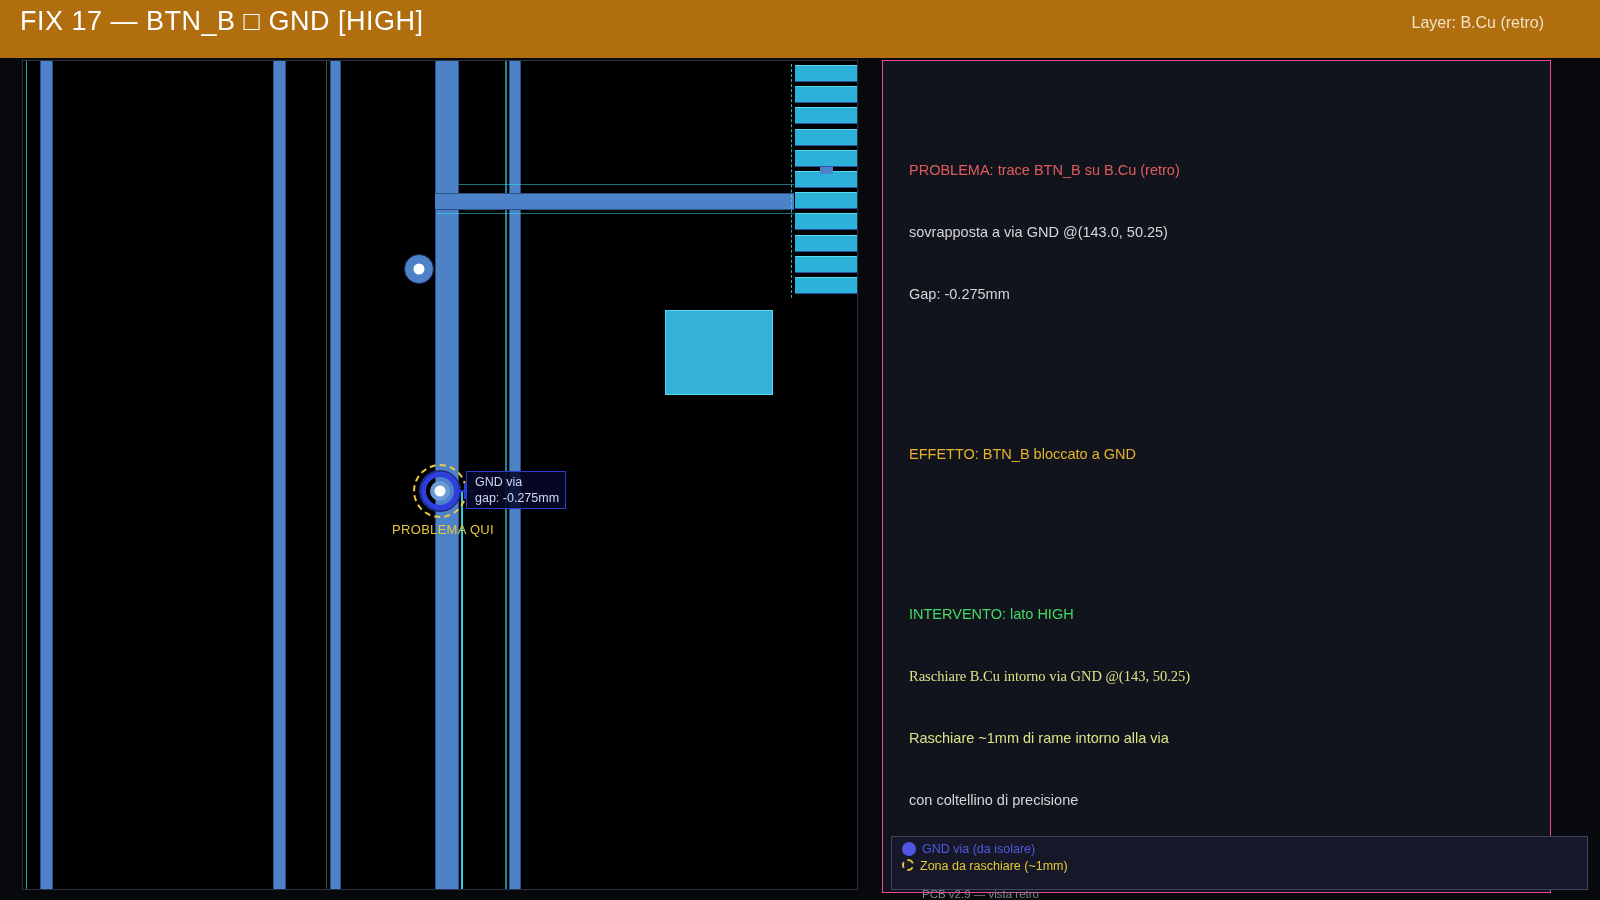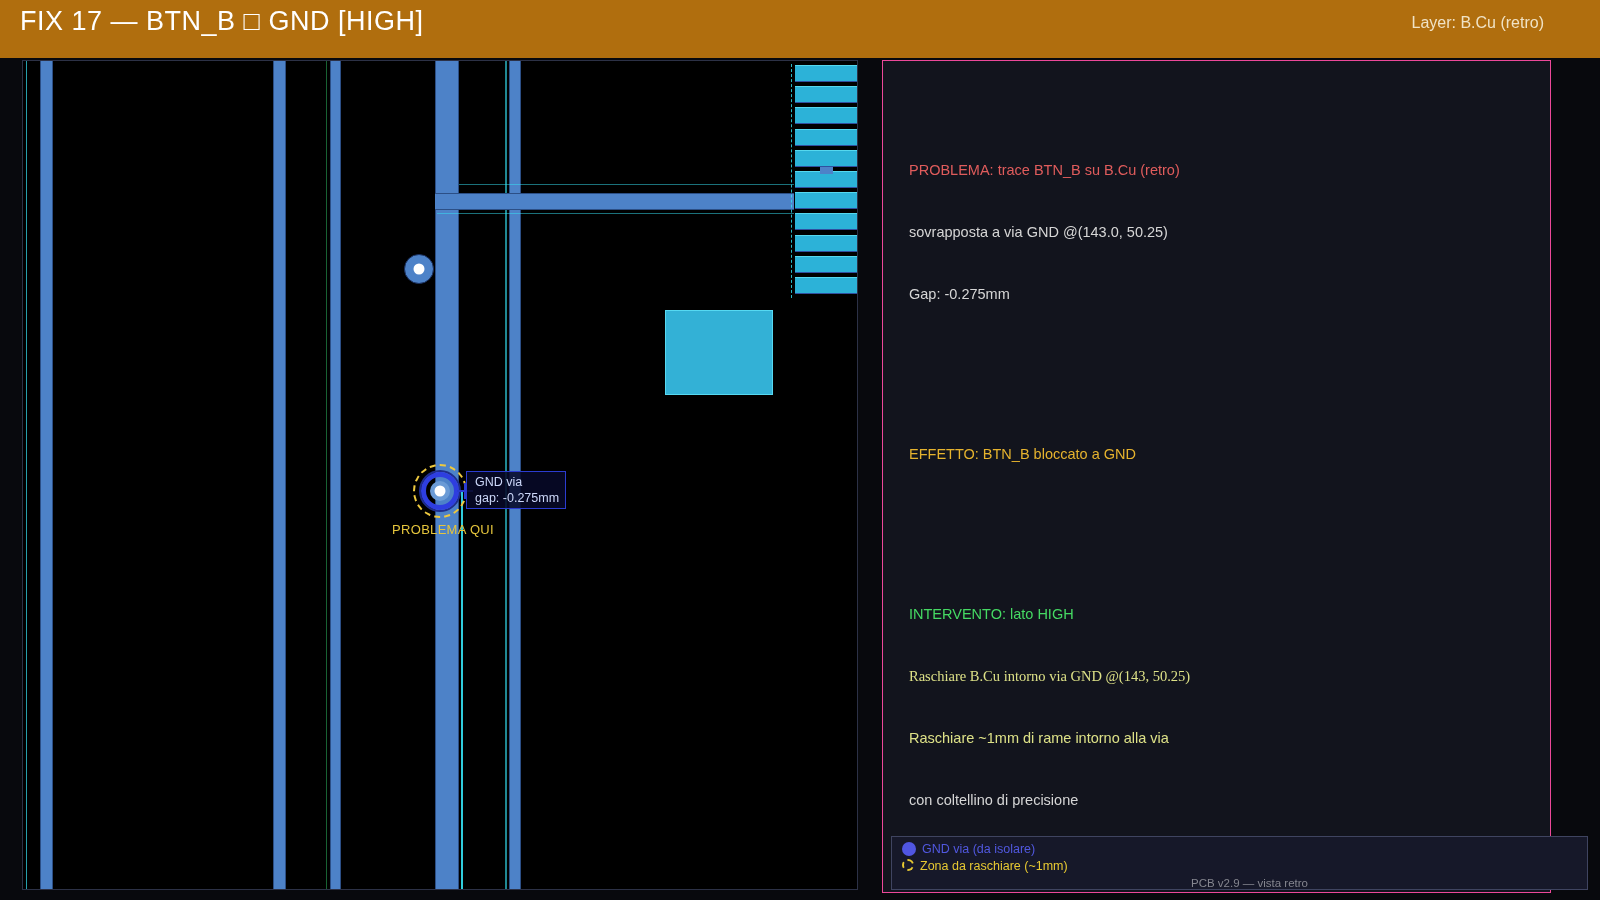--- a/index.html
+++ b/index.html
@@ -58,21 +58,21 @@
                color:#d6d6d6; white-space:pre; }
   .group { margin-bottom:15px; }
 
   
   #legend { position:absolute; left:8px; top:775px; width:697px; height:54px;
             background:#161829; border:1px solid #3f4460; padding:5px 10px 0 10px; }
   .lg-row { display:flex; height:17px; font-size:12.5px; }
   .lg-ico { width:14px; height:14px; margin-right:6px; display:inline-block; position:relative; }
   #via-dot-icon  { border-radius:50%; background:#5056e2; }
   #scrape-zone-icon { border-radius:50%; border:2px dashed #e6c832; width:12px; height:12px; }
-  #legend-footer { color:#85868f; font-size:11.5px; padding-left:20px; margin-top:1px;text-align:center; }
+  #legend-footer { color:#85868f; font-size:11.5px; padding-left:20px; margin-top:12px; }
 </style>
 </head>
 <body>
 
 <div id="header">
   <div id="fix-title">FIX 17 — BTN_B □ GND [HIGH]</div>
   <div id="layer-label">Layer: B.Cu (retro)</div>
 </div>
 
 <div id="pcb">

